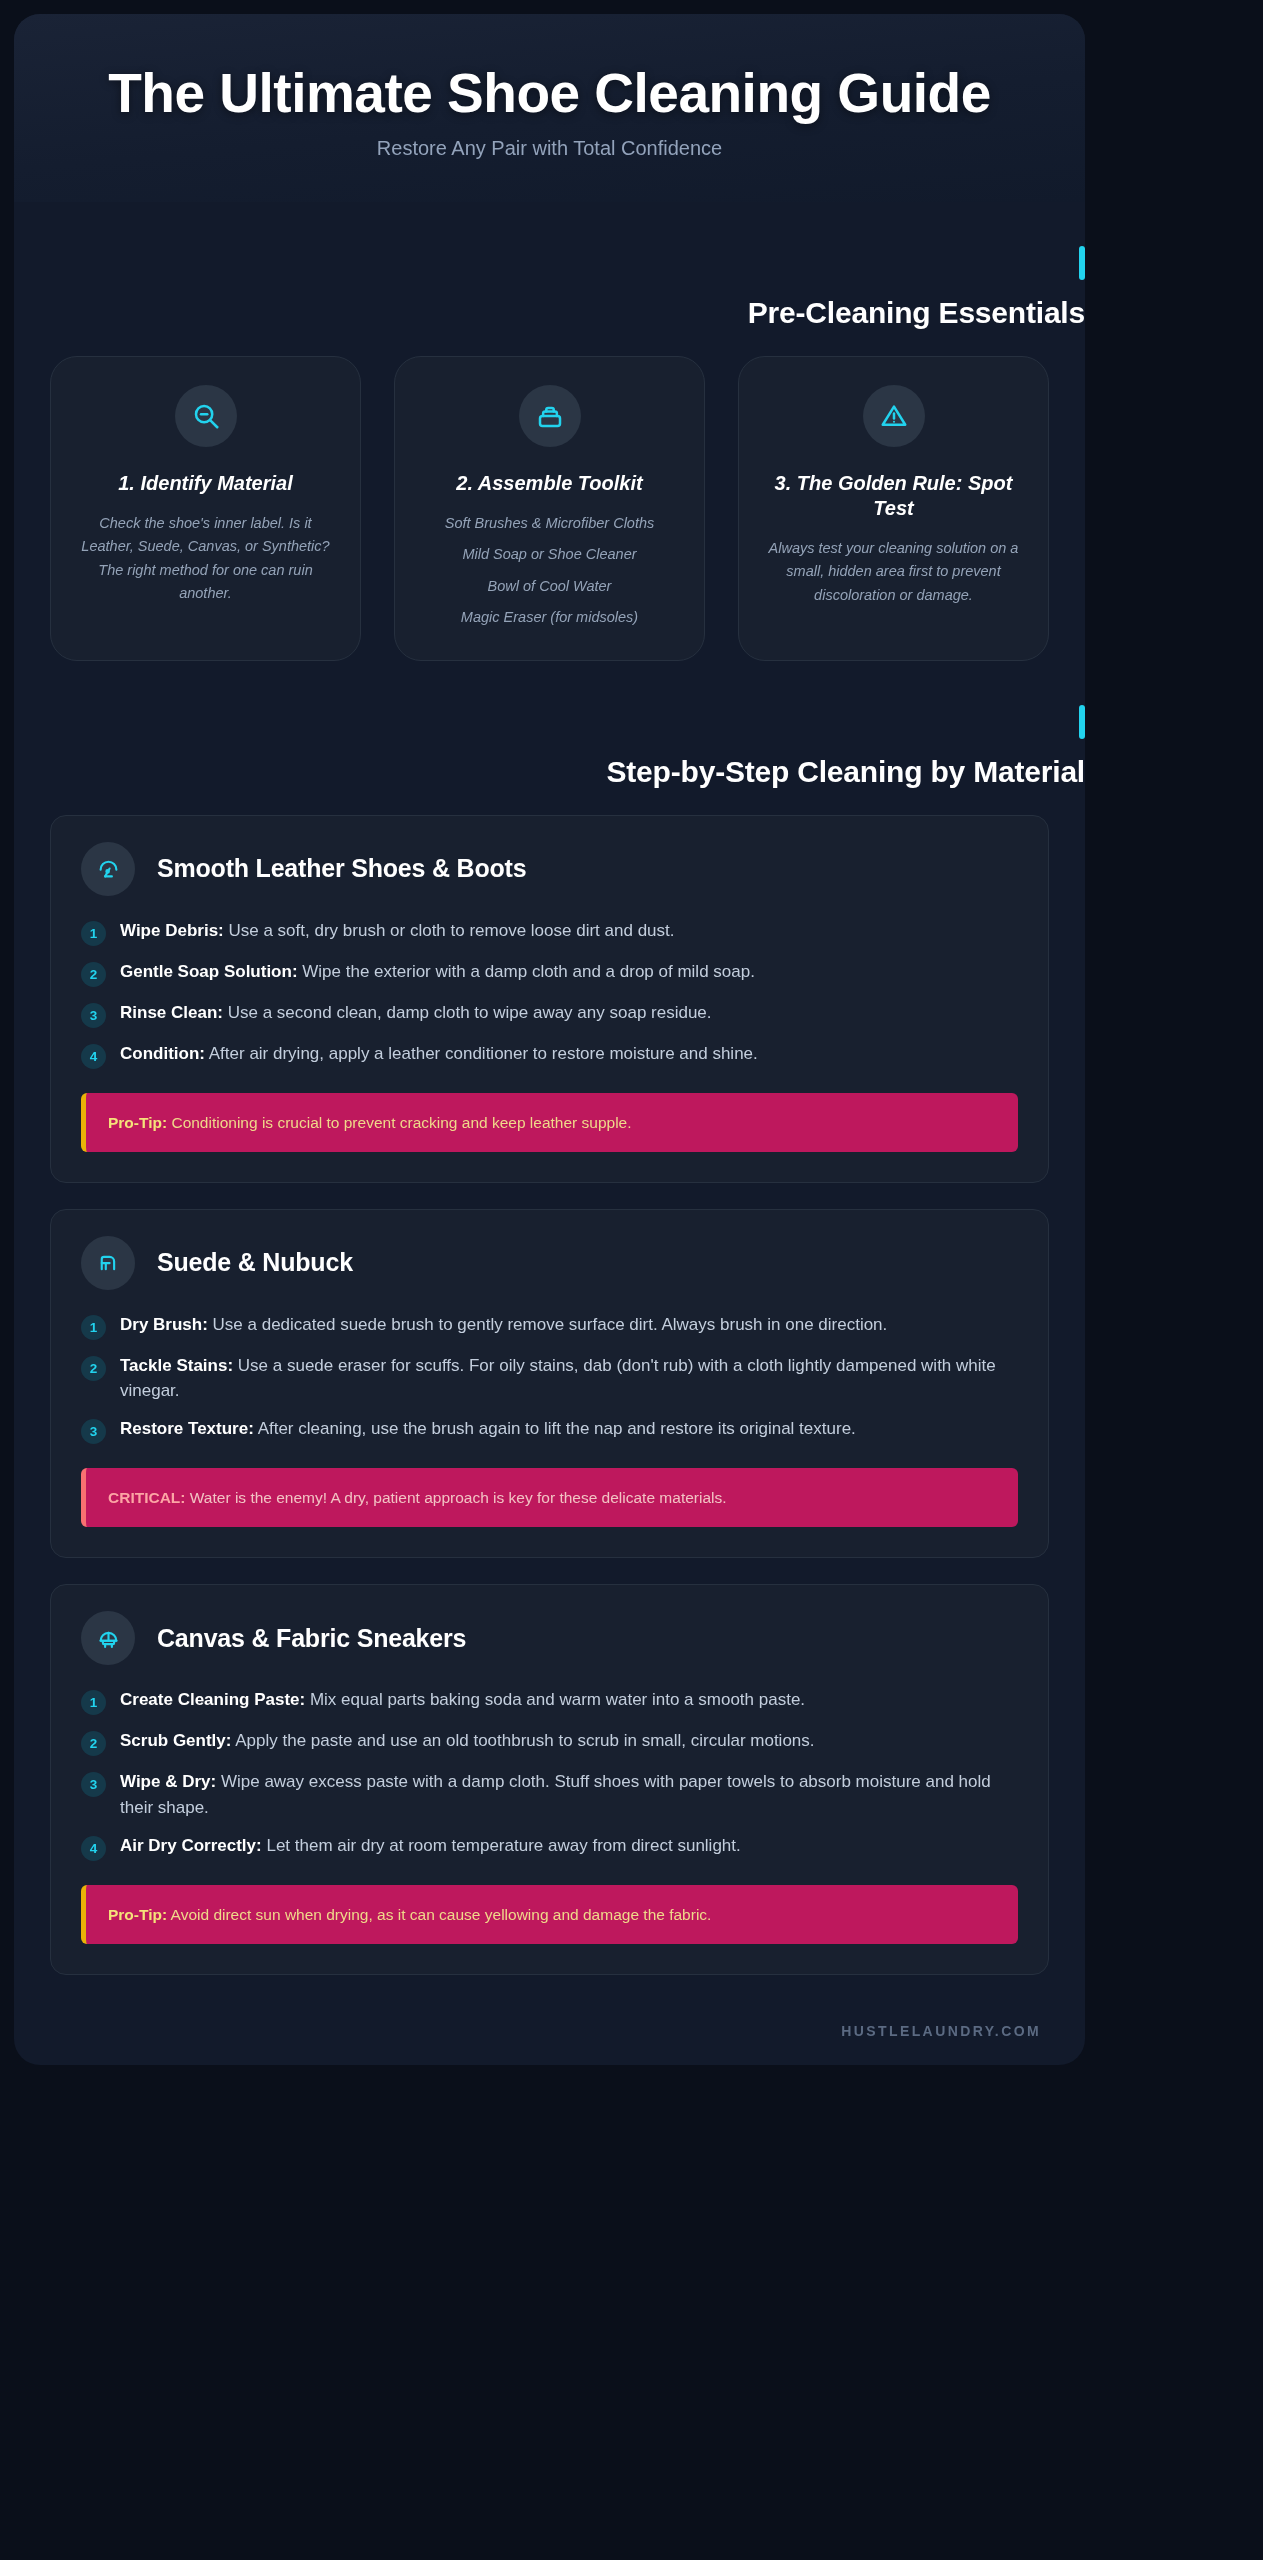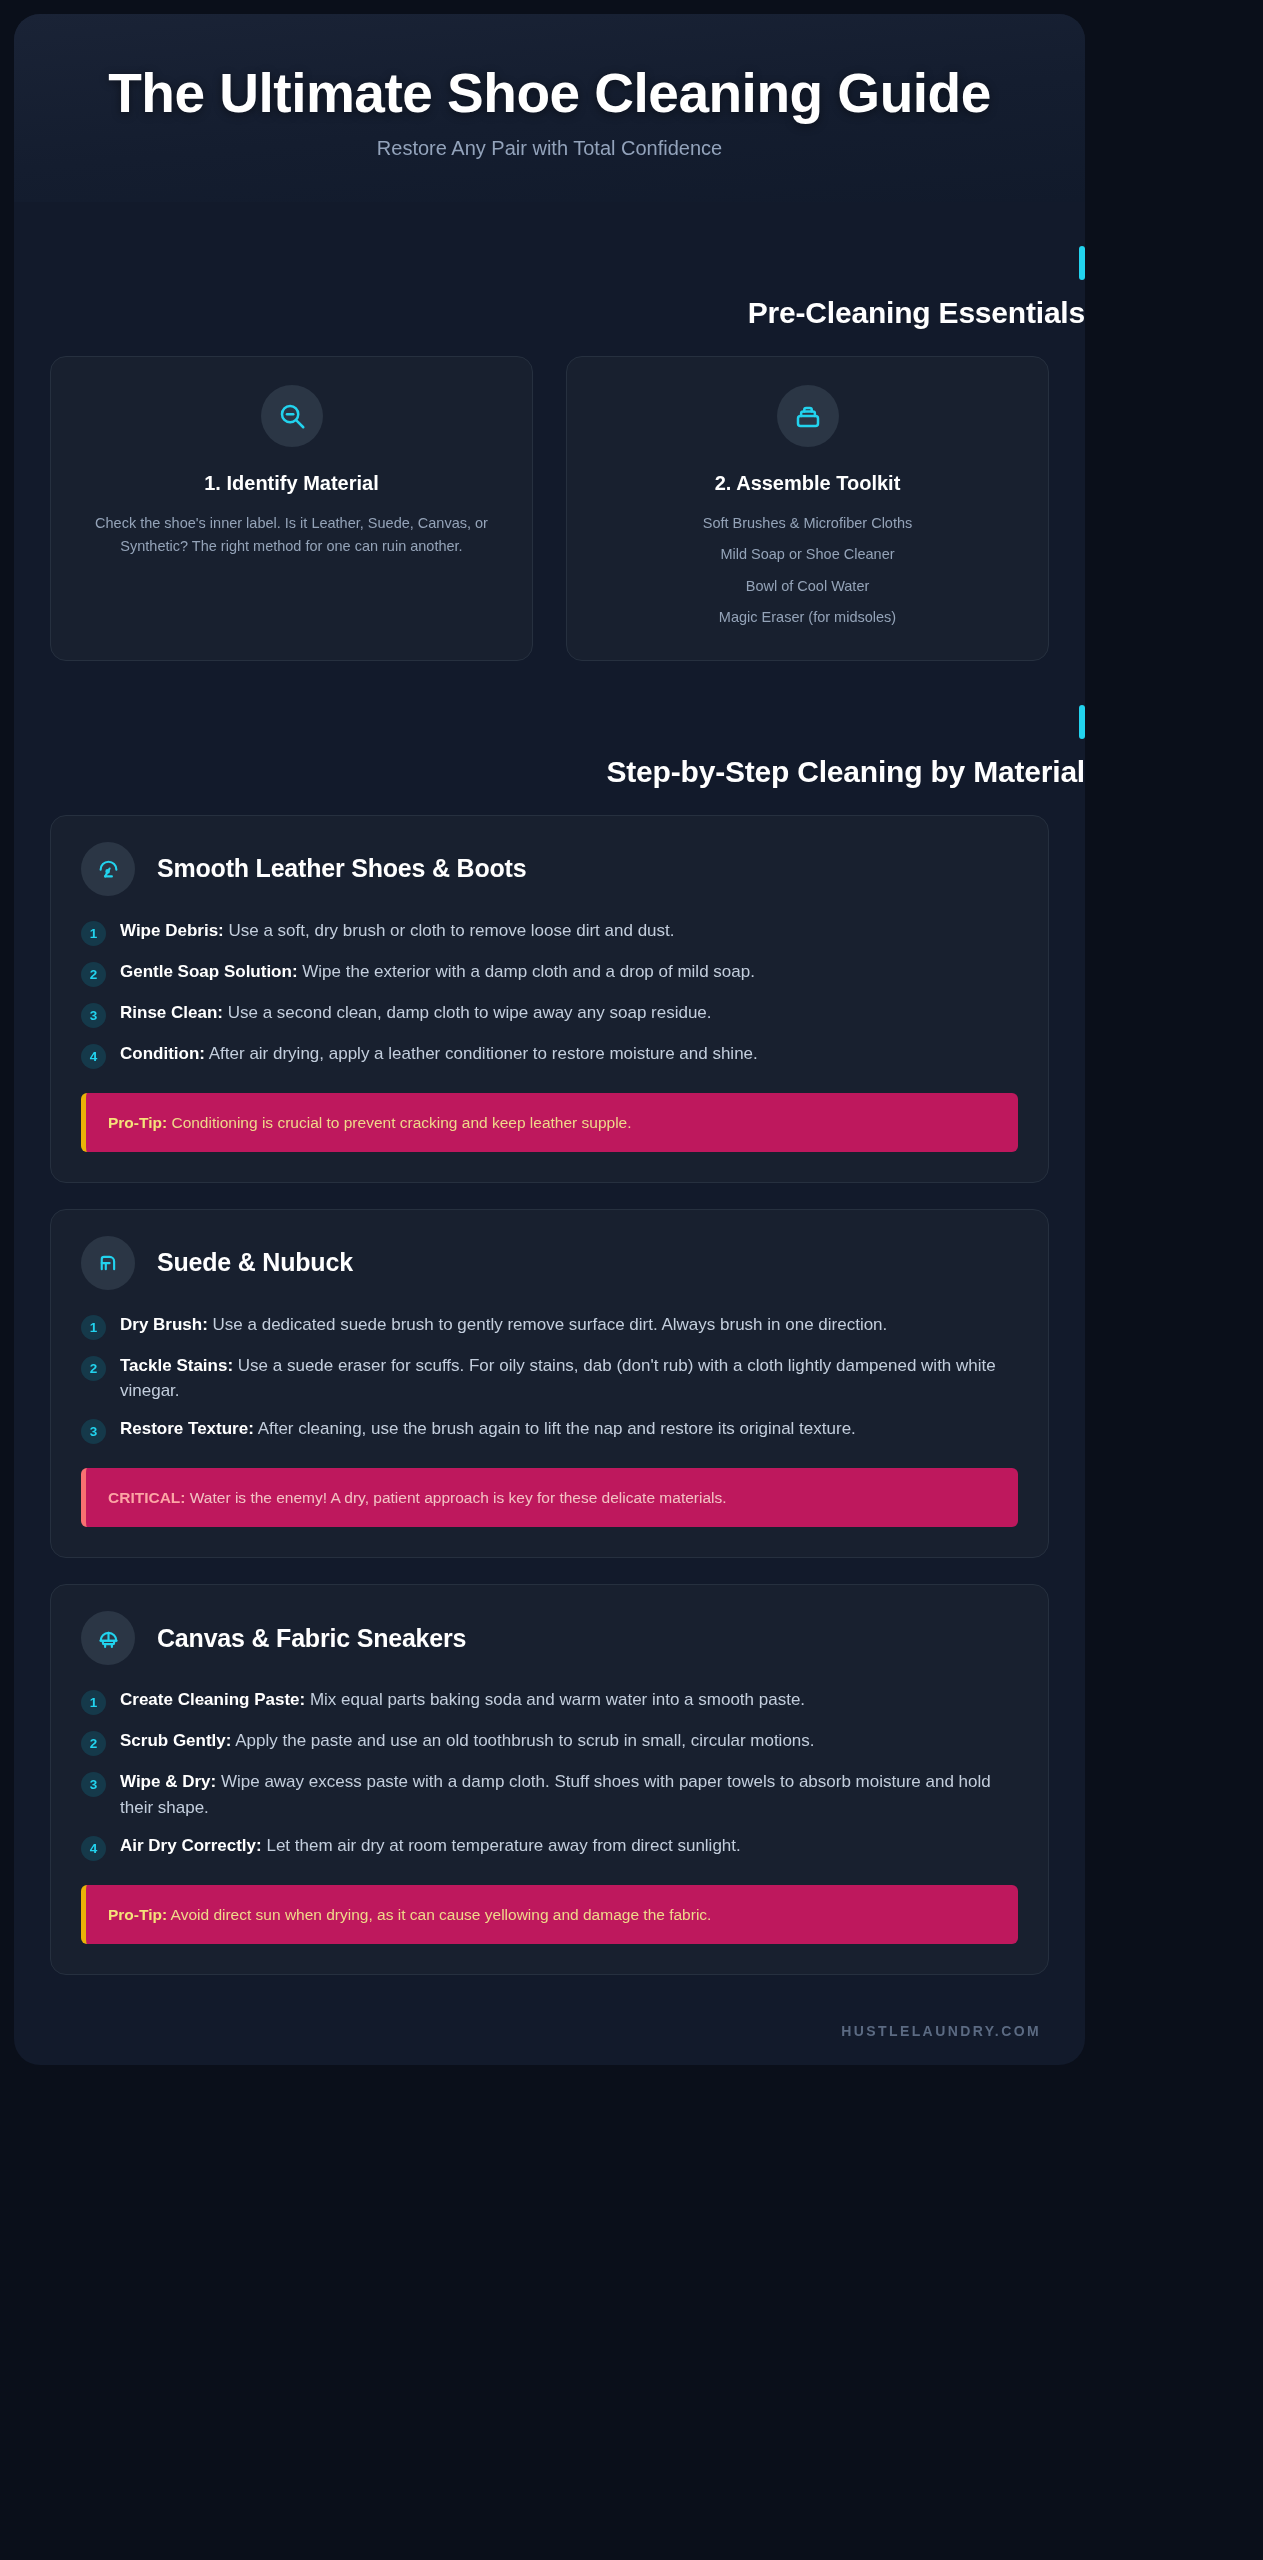--- a/index.html
+++ b/index.html
@@ -72,26 +72,27 @@
   .cards {
     display:flex;
     gap:33px;
     padding:0 36px;
     align-items:stretch;
   }
   .card {
     flex:1 1 0;
     background:#18202f;
     border:1px solid #26303f;
-    border-radius:16px;
+    border-radius:27px;
     padding:28px 22px 30px 22px;
     text-align:center;
     display:flex;
     flex-direction:column;
     align-items:center;
+    font-style:italic;
   }
   .card-icon {
     width:62px; height:62px;
     border-radius:50%;
     background:#2b3645;
     display:flex; align-items:center; justify-content:center;
     margin-bottom:24px;
   }
   .card-icon svg { display:block; }
   .card-title {
@@ -236,20 +237,31 @@
         </div>
         <div class="card-title">2. Assemble Toolkit</div>
         <ul class="card-list">
           <li>Soft Brushes &amp; Microfiber Cloths</li>
           <li>Mild Soap or Shoe Cleaner</li>
           <li>Bowl of Cool Water</li>
           <li>Magic Eraser (for midsoles)</li>
         </ul>
       </div>
 
+      <div class="card">
+        <div class="card-icon">
+          <svg width="30" height="30" viewBox="0 0 24 24" fill="none" stroke="#22d3ee" stroke-width="2" stroke-linecap="round" stroke-linejoin="round">
+            <path d="M12 4.5 L21 19 H3 Z"></path>
+            <line x1="12" y1="10" x2="12" y2="14"></line>
+            <circle cx="12" cy="16.6" r="0.8" fill="#22d3ee" stroke="none"></circle>
+          </svg>
+        </div>
+        <div class="card-title">3. The Golden Rule: Spot Test</div>
+        <div class="card-body">Always test your cleaning solution on a small, hidden area first to prevent discoloration or damage.</div>
+      </div>
 
     </div>
 
     <div class="section-head">
       <div class="section-bar"></div>
       <div class="section-title">Step-by-Step Cleaning by Material</div>
     </div>
 
     <div class="mat-card">
       <div class="mat-head">

